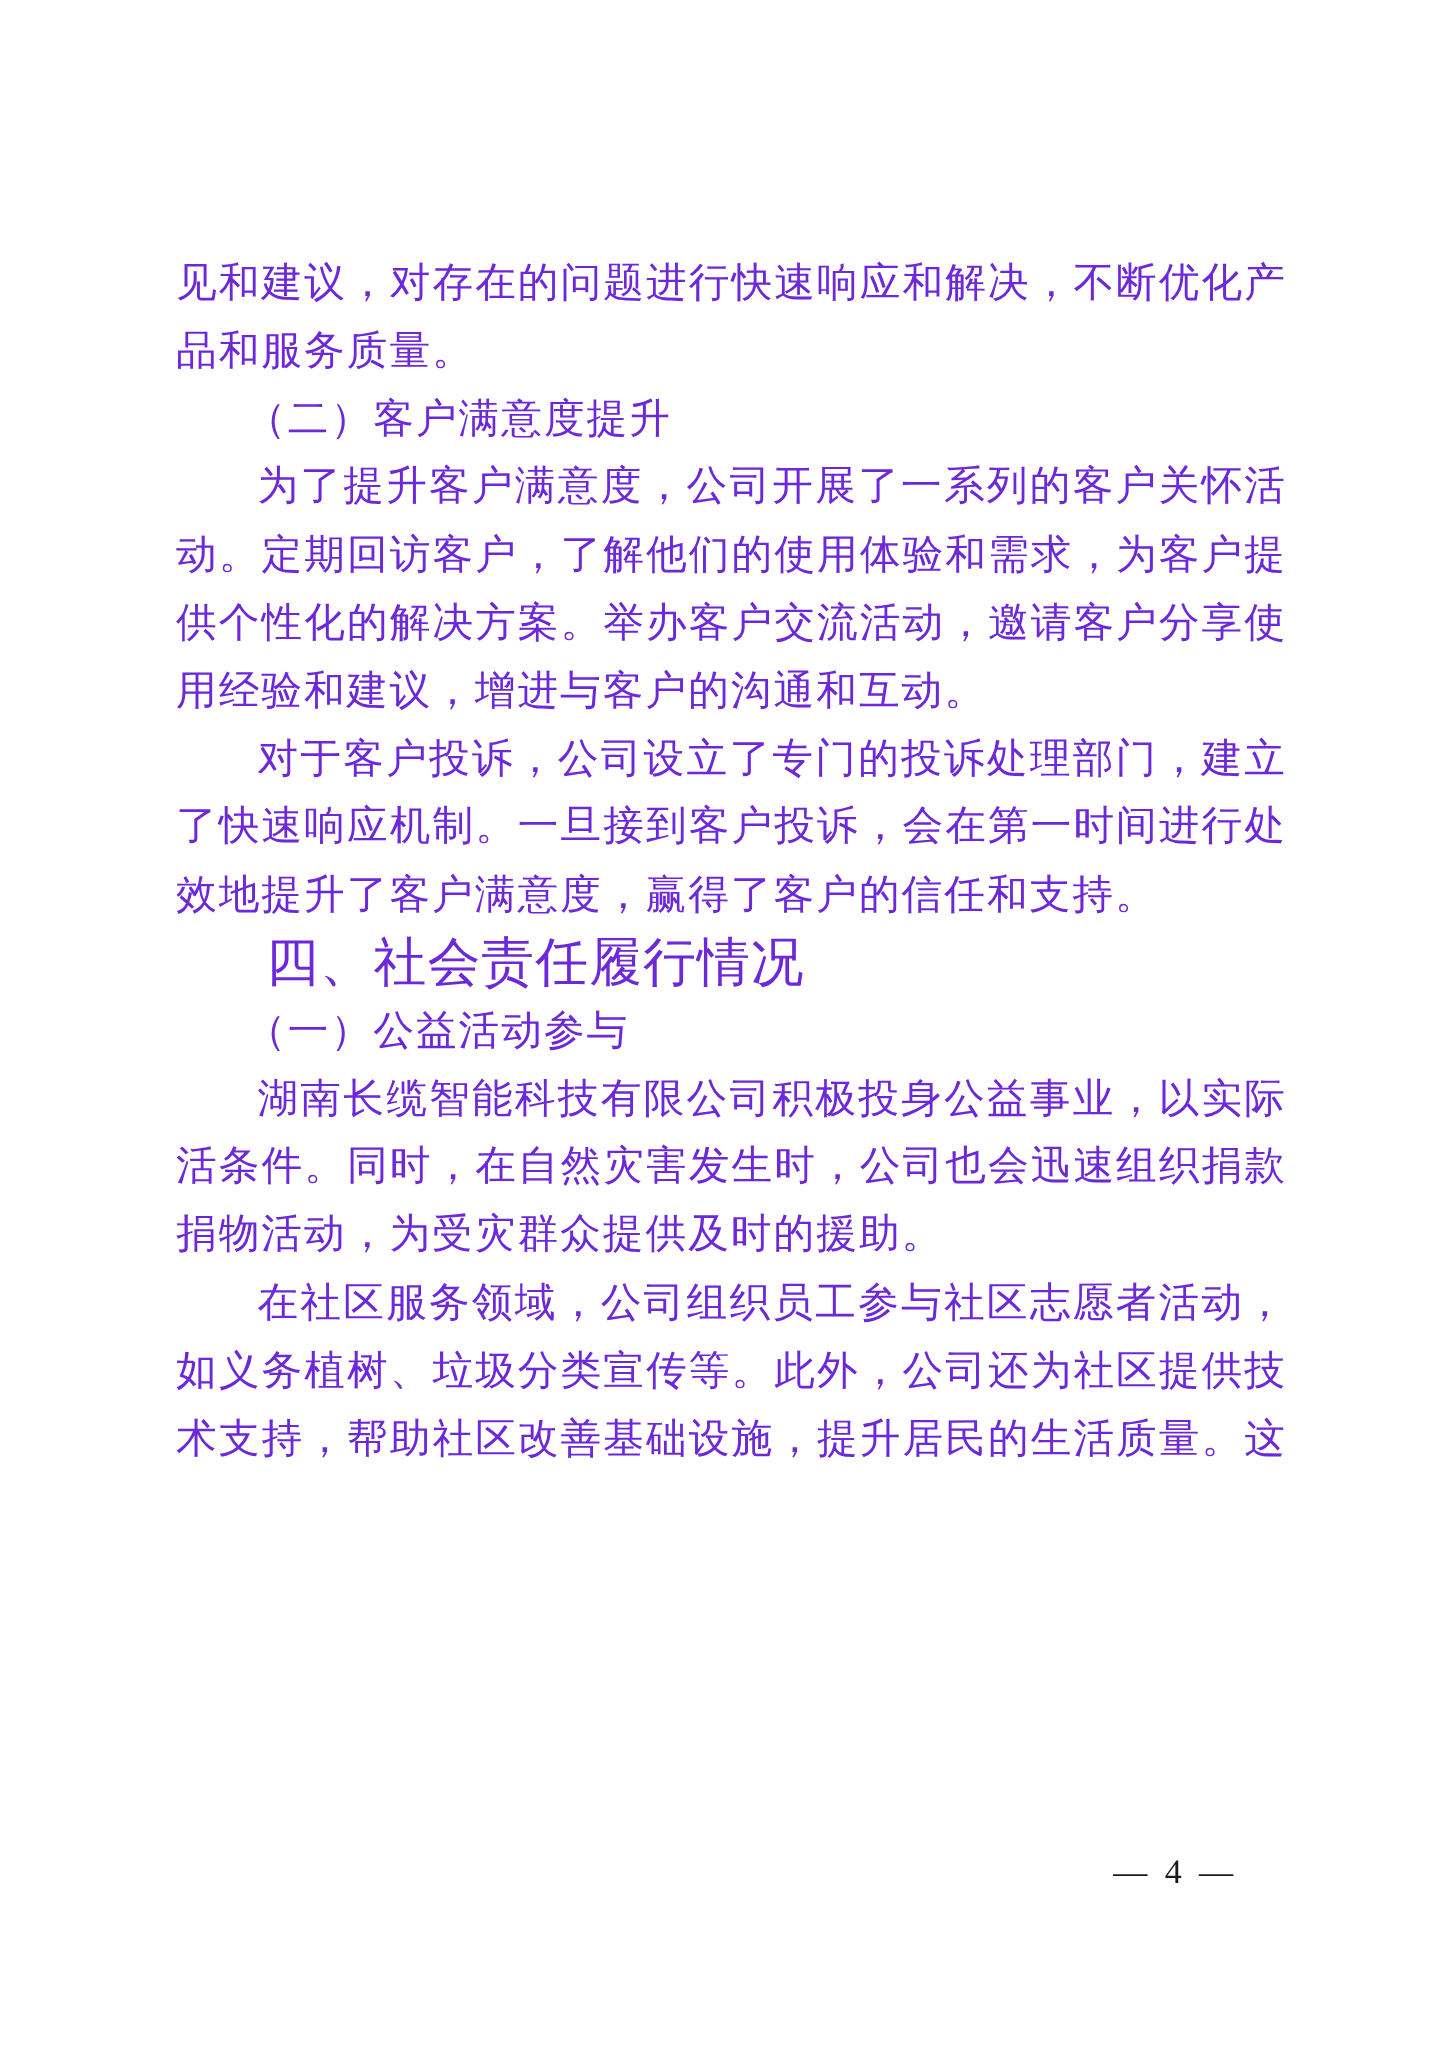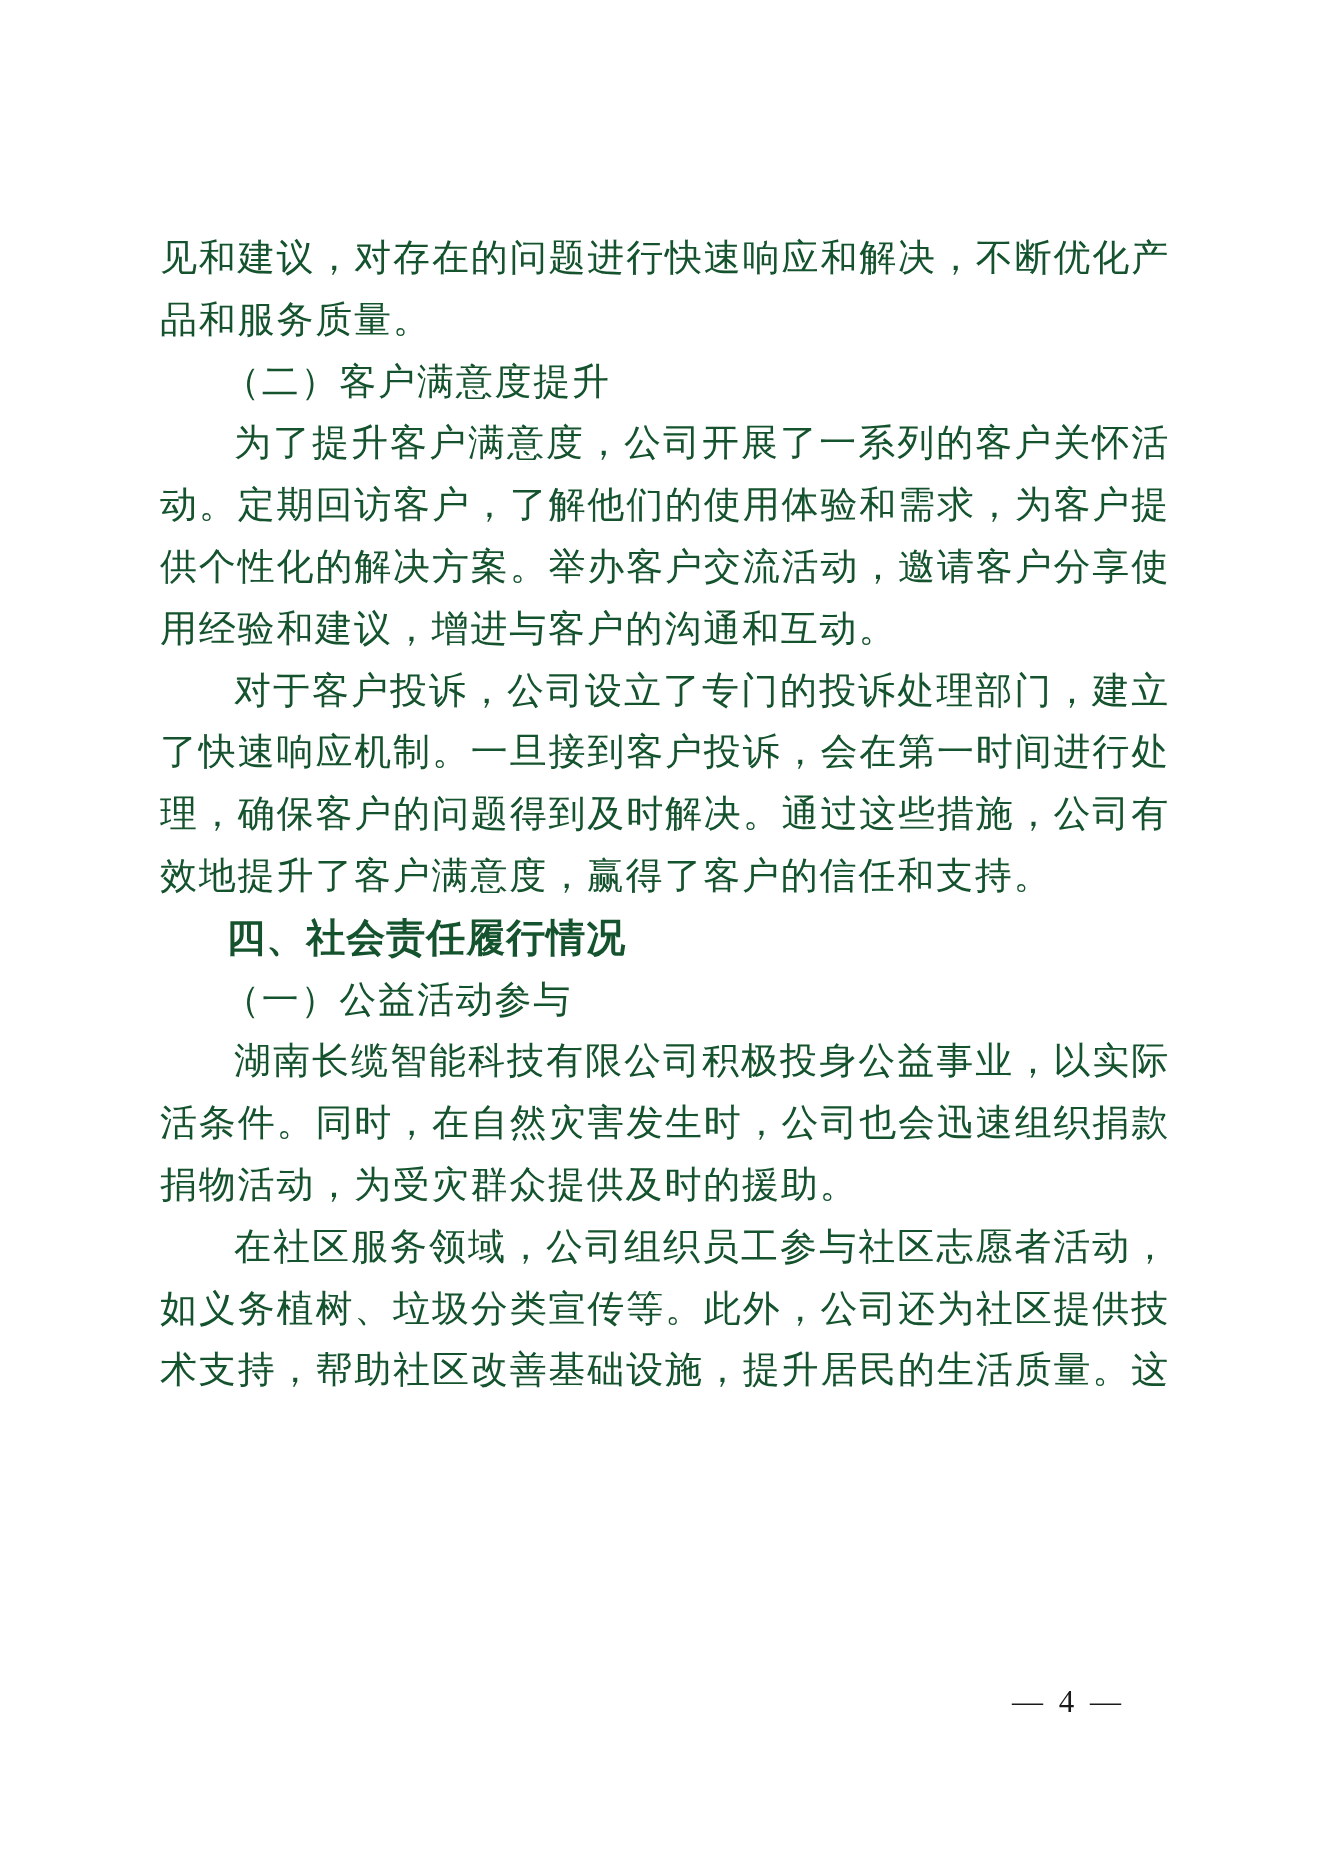--- a/index.html
+++ b/index.html
@@ -21,37 +21,37 @@
       left: 160px;
       top: 227px;
       width: 1010px;
     }
     .ln {
       height: 61.8px;
       line-height: 61.8px;
       font-size: 37px;
       letter-spacing: 1.8px;
       white-space: nowrap;
-      color: #14532d;
+      color: #6d28d9;
     }
     
     .ln.j {
       white-space: normal;
       text-align: justify;
       text-align-last: justify;
     }
     
     .ln.ind {
       text-indent: 2em;
     }
     
     .ln.h1 {
       font-family: "Liberation Sans", sans-serif;
-      font-weight: bold;
-      font-size: 39px;
+      font-weight: normal;
+      font-size: 48px;
       text-indent: 1.7em;
       letter-spacing: 1px;
     }
     
     .ln.h2 {
       text-indent: 1.7em;
     }
     .footer {
       position: absolute;
       left: 1012px;
@@ -70,21 +70,20 @@
   <div class="content">
     <div class="ln j">见和建议，对存在的问题进行快速响应和解决，不断优化产</div>
     <div class="ln">品和服务质量。</div>
     <div class="ln h2">（二）客户满意度提升</div>
     <div class="ln j ind">为了提升客户满意度，公司开展了一系列的客户关怀活</div>
     <div class="ln j">动。定期回访客户，了解他们的使用体验和需求，为客户提</div>
     <div class="ln j">供个性化的解决方案。举办客户交流活动，邀请客户分享使</div>
     <div class="ln">用经验和建议，增进与客户的沟通和互动。</div>
     <div class="ln j ind">对于客户投诉，公司设立了专门的投诉处理部门，建立</div>
     <div class="ln j">了快速响应机制。一旦接到客户投诉，会在第一时间进行处</div>
-    <div class="ln j">理，确保客户的问题得到及时解决。通过这些措施，公司有</div>
     <div class="ln">效地提升了客户满意度，赢得了客户的信任和支持。</div>
     <div class="ln h1">四、社会责任履行情况</div>
     <div class="ln h2">（一）公益活动参与</div>
     <div class="ln j ind">湖南长缆智能科技有限公司积极投身公益事业，以实际</div>
     <div class="ln j">活条件。同时，在自然灾害发生时，公司也会迅速组织捐款</div>
     <div class="ln">捐物活动，为受灾群众提供及时的援助。</div>
     <div class="ln j ind">在社区服务领域，公司组织员工参与社区志愿者活动，</div>
     <div class="ln j">如义务植树、垃圾分类宣传等。此外，公司还为社区提供技</div>
     <div class="ln j">术支持，帮助社区改善基础设施，提升居民的生活质量。这</div>
   </div>

